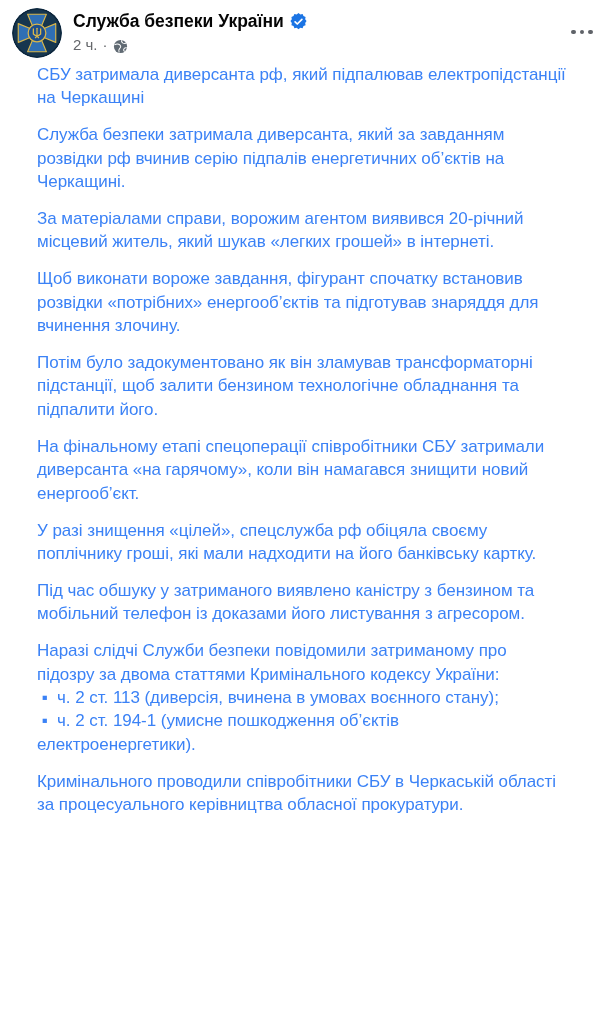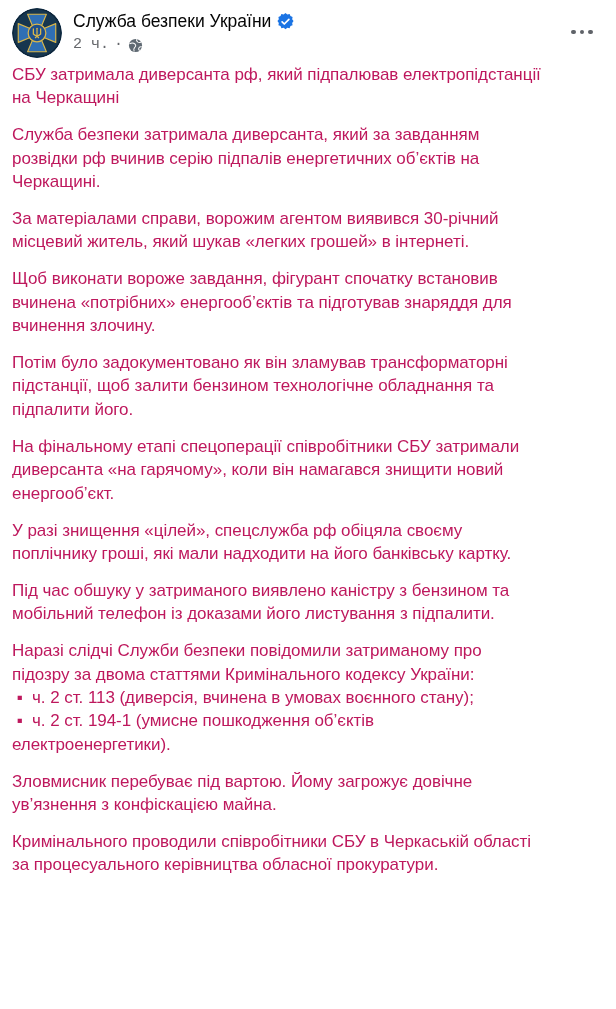--- a/index.html
+++ b/index.html
@@ -26,33 +26,32 @@
     flex:0 0 50px;
     cursor:pointer;
   }
   .avatar-wrap svg { display:block; width:50px; height:50px; }
   .header-info { margin-left:11px; padding-top:2px; }
   .name-row {
     display:flex; align-items:center; gap:6px;
   }
   .page-name {
     font-size:17.5px;
-    font-weight:400;
+    font-weight:700;
     color:#050505;
     line-height:22px;
     cursor:pointer;
   }
   .verified-badge { width:17px; height:17px; display:inline-block; }
   .meta-row {
-    display:flex; align-items:center; gap:5px;
+    display:flex; align-items:flex-end; gap:5px;
     margin-top:4px;
     font-size:15px;
     color:#65676b;
     line-height:18px;
-    font-family:Liberation Mono, monospace;
   }
   .timestamp { cursor:pointer; }
   .dot-sep { color:#65676b; }
   .globe-icon svg { display:block; width:15px; height:15px; }
   .more-button {
     position:absolute;
     right:16px; top:18px;
     width:36px; height:28px;
     display:flex; align-items:center; justify-content:center;
     gap:4px;
@@ -62,21 +61,22 @@
   }
   .more-button .dot {
     width:4.5px; height:4.5px; border-radius:50%;
     background:#5f6368;
   }
   
   .post-body {
     padding:5px 2px 0 12px;
     font-size:17px;
     line-height:23.4px;
-    color:#be185d;
+    color:#3b82f6;
+    margin-left:25px;
   }
   .post-body p {
     margin:0 0 13.5px 0;
     white-space:pre;
     letter-spacing:-0.05px;
   }
 </style>
 </head>
 <body>
 
@@ -136,37 +136,35 @@
     </span>
   </button>
 </div>
 
 <div class="post-body">
   <p>СБУ затримала диверсанта рф, який підпалював електропідстанції
 на Черкащині</p>
   <p>Служба безпеки затримала диверсанта, який за завданням
 розвідки рф вчинив серію підпалів енергетичних об’єктів на
 Черкащині.</p>
-  <p>За матеріалами справи, ворожим агентом виявився 30-річний
+  <p>За матеріалами справи, ворожим агентом виявився 20-річний
 місцевий житель, який шукав «легких грошей» в інтернеті.</p>
   <p>Щоб виконати вороже завдання, фігурант спочатку встановив
-вчинена «потрібних» енергооб’єктів та підготував знаряддя для
+розвідки «потрібних» енергооб’єктів та підготував знаряддя для
 вчинення злочину.</p>
   <p>Потім було задокументовано як він зламував трансформаторні
 підстанції, щоб залити бензином технологічне обладнання та
 підпалити його.</p>
   <p>На фінальному етапі спецоперації співробітники СБУ затримали
 диверсанта «на гарячому», коли він намагався знищити новий
 енергооб’єкт.</p>
   <p>У разі знищення «цілей», спецслужба рф обіцяла своєму
 поплічнику гроші, які мали надходити на його банківську картку.</p>
   <p>Під час обшуку у затриманого виявлено каністру з бензином та
-мобільний телефон із доказами його листування з підпалити.</p>
+мобільний телефон із доказами його листування з агресором.</p>
   <p>Наразі слідчі Служби безпеки повідомили затриманому про
 підозру за двома статтями Кримінального кодексу України:
  ▪  ч. 2 ст. 113 (диверсія, вчинена в умовах воєнного стану);
  ▪  ч. 2 ст. 194-1 (умисне пошкодження об’єктів
 електроенергетики).</p>
-  <p>Зловмисник перебуває під вартою. Йому загрожує довічне
-ув’язнення з конфіскацією майна.</p>
   <p>Кримінального проводили співробітники СБУ в Черкаській області
 за процесуального керівництва обласної прокуратури.</p>
 </div>
 
 </body></html>

